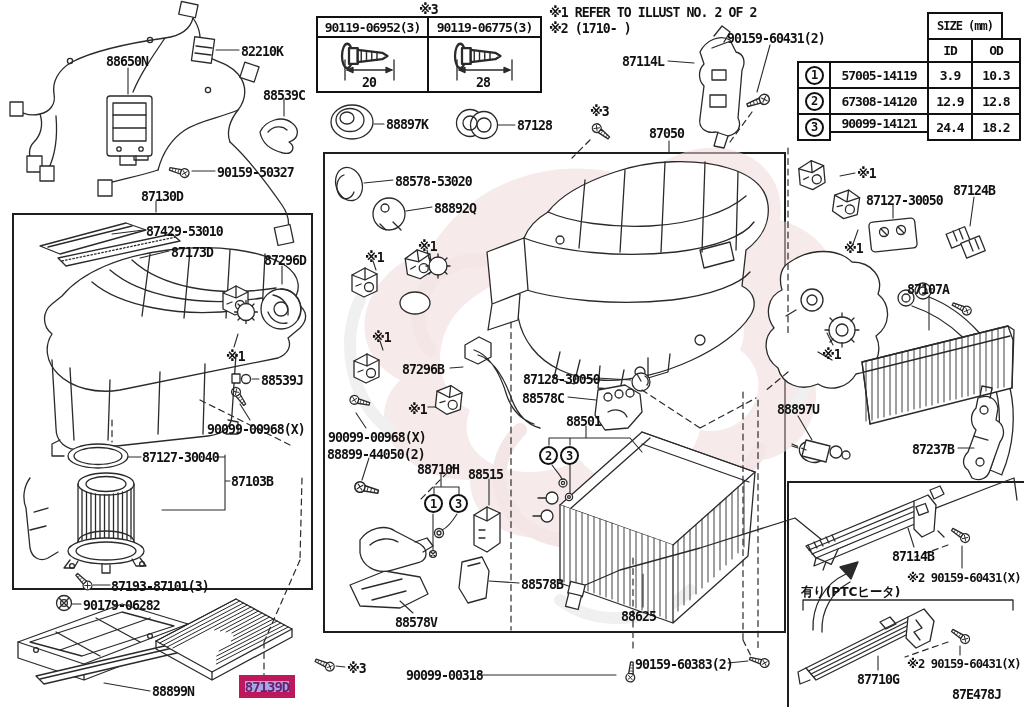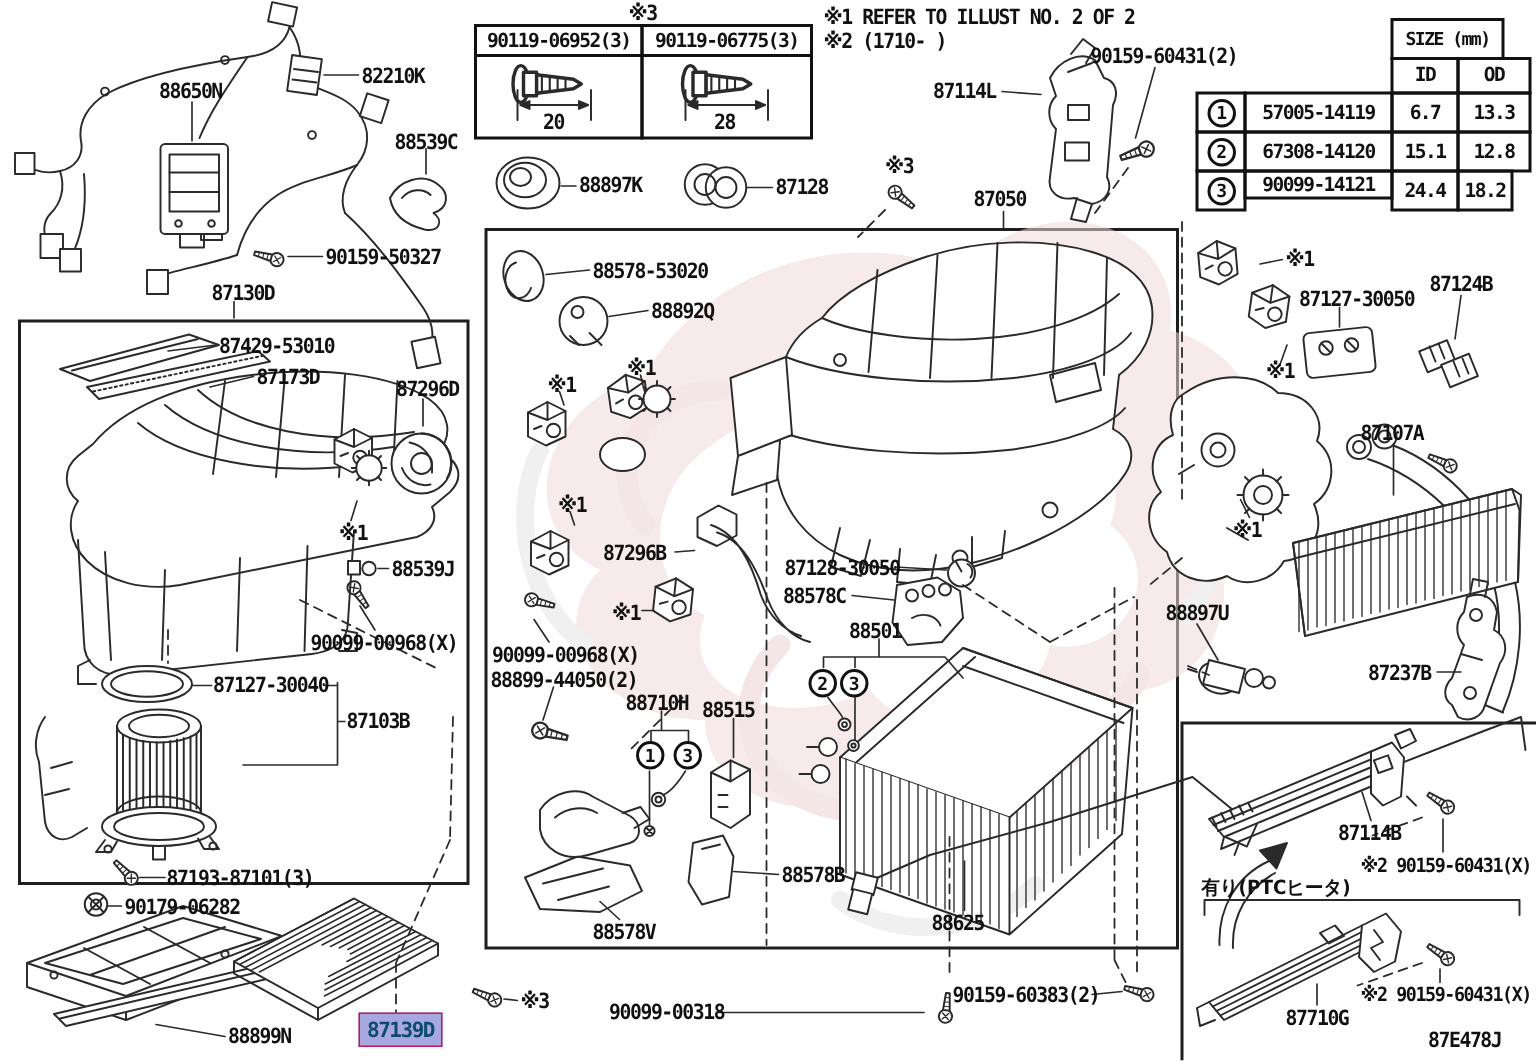--- a/index.html
+++ b/index.html
@@ -26,24 +26,24 @@
   
   .cell {
     position: absolute; border: 2px solid #111; background: transparent;
     display: flex; align-items: center; justify-content: center;
     font: bold 13px "DejaVu Sans Mono", "DejaVu Sans", monospace;
     letter-spacing: -1px; color: #111; z-index: 3;
   }
   .cell .cnum { position: static; }
   #highlight-87139D {
     position: absolute; left: 239px; top: 675px; width: 56px; height: 23px;
-    background: #a8a8e0; border: 1px solid #be185d; z-index: 4;
+    background: #a8a8e0; border: 6px solid #be185d; z-index: 4;
     display: flex; align-items: center; justify-content: center;
     font: bold 14px "DejaVu Sans Mono", monospace; letter-spacing: -1px;
-    color: #0c4a6e;
+    color: #701a75;
   }
 </style>
 </head>
 <body>
 
 <div id="stage">
 
   <div class="box" style="left:12px;top:213px;width:301px;height:377px;"></div>
   <div class="box" style="left:323px;top:152px;width:463px;height:481px;"></div>
   <div class="box" style="left:787px;top:481px;width:241px;height:230px;"></div>
@@ -54,36 +54,36 @@
   <div class="cell" style="left:427px;top:36px;width:115px;height:57px;"></div>
 
   <div class="cell" style="left:927px;top:12px;width:76px;height:28px;font-size:12px;">SIZE (mm)</div>
   <div class="cell" style="left:927px;top:38px;width:46px;height:25px;">ID</div>
   <div class="cell" style="left:971px;top:38px;width:50px;height:25px;">OD</div>
 
   <div class="cell" style="left:797px;top:61px;width:34px;height:28px;">
       <span class="cnum">1</span>
     </div>
   <div class="cell" style="left:829px;top:61px;width:100px;height:28px;">57005-14119</div>
-  <div class="cell" style="left:927px;top:61px;width:46px;height:28px;">6.7</div>
-  <div class="cell" style="left:971px;top:61px;width:50px;height:28px;">13.3</div>
+  <div class="cell" style="left:927px;top:61px;width:46px;height:28px;">3.9</div>
+  <div class="cell" style="left:971px;top:61px;width:50px;height:28px;">10.3</div>
 
   <div class="cell" style="left:797px;top:87px;width:34px;height:28px;">
       <span class="cnum">2</span>
     </div>
   <div class="cell" style="left:829px;top:87px;width:100px;height:28px;">67308-14120</div>
-  <div class="cell" style="left:927px;top:87px;width:46px;height:28px;">15.1</div>
+  <div class="cell" style="left:927px;top:87px;width:46px;height:28px;">12.9</div>
   <div class="cell" style="left:971px;top:87px;width:50px;height:28px;">12.8</div>
 
   <div class="cell" style="left:797px;top:113px;width:34px;height:28px;">
       <span class="cnum">3</span>
     </div>
   <div class="cell" style="left:829px;top:113px;width:100px;height:20px;">90099-14121</div>
   <div class="cell" style="left:927px;top:113px;width:46px;height:28px;">24.4</div>
-  <div class="cell" style="left:971px;top:113px;width:38px;height:28px;">18.2</div>
+  <div class="cell" style="left:971px;top:113px;width:50px;height:28px;">18.2</div>
 
   <svg class="art" width="1024" height="707" viewBox="0 0 1024 707">
     <defs>
       <g id="bolt">
         <ellipse cx="3" cy="8" rx="3" ry="7" fill="#fff" stroke="#2a2a2a"></ellipse>
         <rect x="4" y="3.5" width="5" height="9" fill="#fff" stroke="#2a2a2a"></rect>
         <path d="M9,4.5 L23,6.2 L26,8 L23,9.8 L9,11.5 Z" fill="#fff" stroke="#2a2a2a"></path>
         <path d="M11,5 v6 M14,5 v6 M17,5.4 v5.2 M20,5.8 v4.4" stroke="#2a2a2a" stroke-width=".8" fill="none"></path>
       </g>
       <g id="scr">

